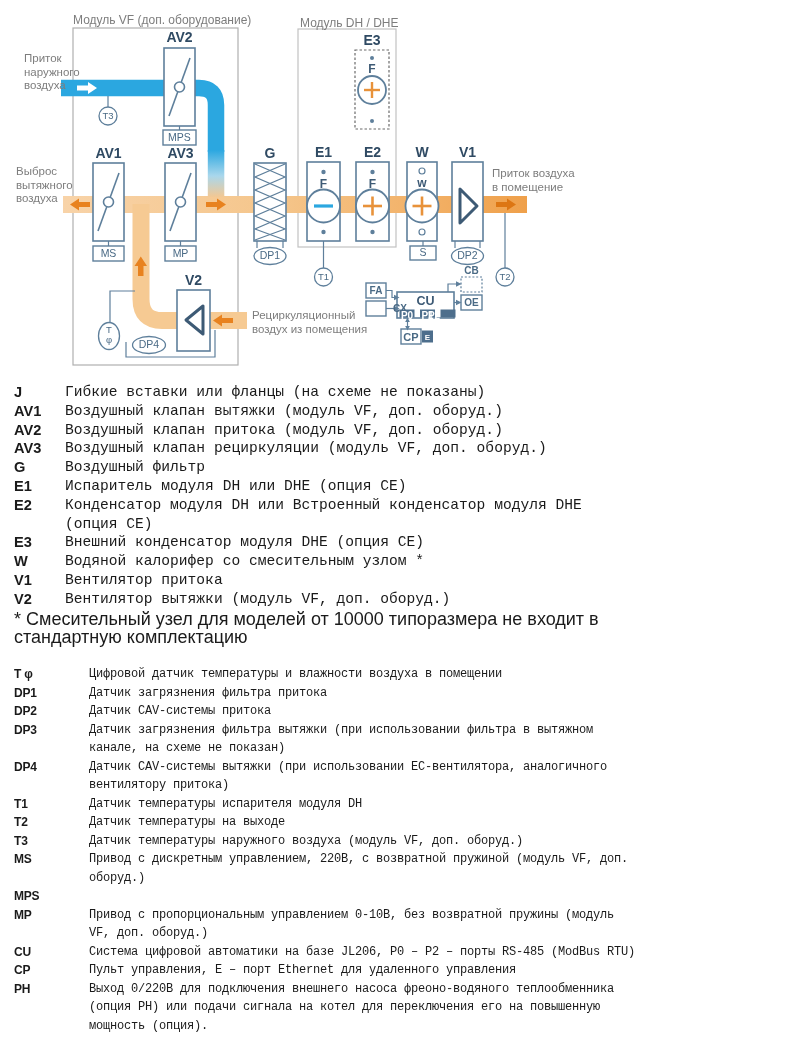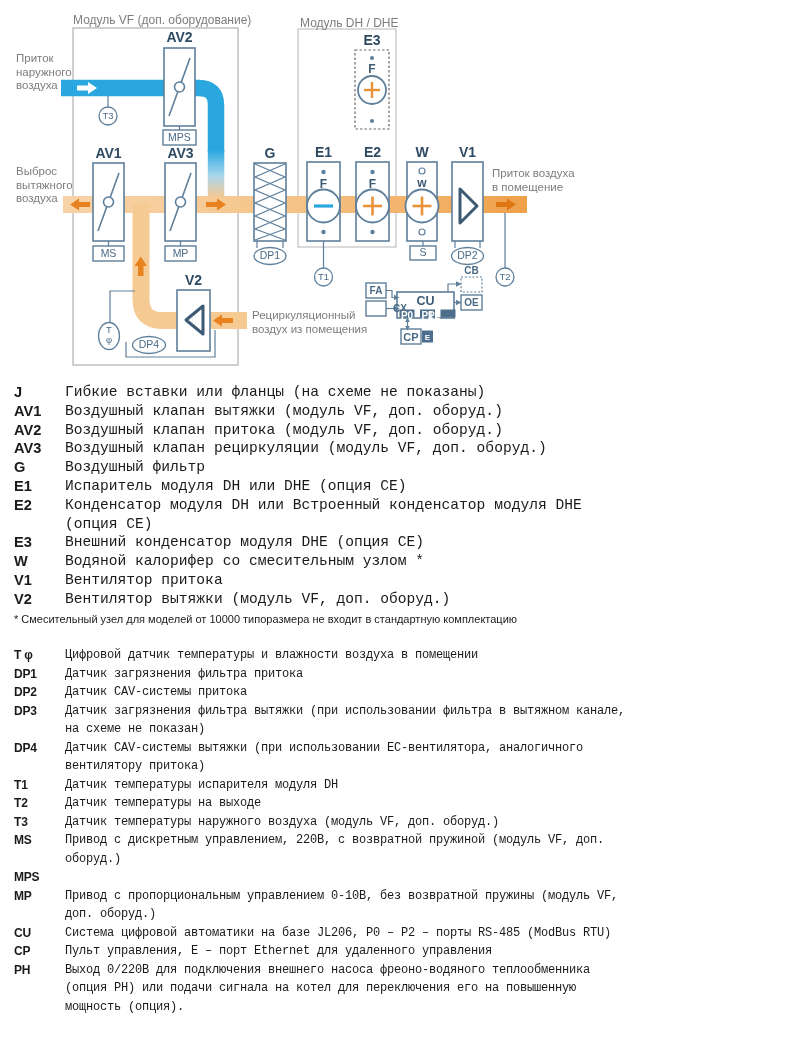--- a/index.html
+++ b/index.html
@@ -18,22 +18,22 @@
   .cu-small{font-size:10px;font-weight:600;color:#4a6a85;transform:translateX(-50%);}
   .cu-main{font-size:12.5px;font-weight:bold;color:#3d5a75;transform:translateX(-50%);}
   .port-label{font-size:10px;font-weight:bold;color:#ffffff;transform:translateX(-50%);}
 
   .legend{margin:7px 0 0 14px;color:#1a1a1a;}
   .lg-row{display:flex;align-items:flex-start;}
   .lg1 .lg-row{line-height:18.8px;font-size:14.6px;}
   .lg2 .lg-row{line-height:18.5px;font-size:12px;letter-spacing:-0.2px;}
   .lg-key{flex:0 0 51px;font-weight:bold;}
   .lg-desc{flex:0 1 auto;font-family:Liberation Mono, monospace;}
-  .lg2 .lg-desc{max-width:670px;}
-  .lg-note{margin-top:1px;font-size:11px;line-height:18.8px;}
+  .lg2 .lg-desc{max-width:670px;margin-left:24px;}
+  .lg-note{margin-top:1px;font-size:18px;line-height:18.8px;}
   .lg2{margin-top:18px;}
 </style>
 </head>
 <body>
 
 <div class="page">
 
   <div class="diagram">
     <svg width="800" height="376" viewBox="0 0 800 376">
       <defs>
@@ -197,21 +197,21 @@
           <polygon points="456,299.8 461.5,302.5 456,305.2"></polygon>
           <polygon points="405.2,322 407.5,317.5 409.8,322"></polygon>
           <polygon points="405.2,326 407.5,330.5 409.8,326"></polygon>
         </g>
       </g>
     </svg>
 
     <span class="dlab mod-title" style="left:73px;top:13px;width:165px;text-align:center;">Модуль VF (доп. оборудование)</span>
     <span class="dlab mod-title" style="left:300px;top:16px;">Модуль DH / DHE</span>
 
-    <span class="dlab flow-label" style="left:16px;top:52px;">Приток
+    <span class="dlab flow-label" style="left:24px;top:52px;">Приток
 наружного
 воздуха</span>
     <span class="dlab flow-label" style="left:16px;top:165px;">Выброс
 вытяжного
 воздуха</span>
     <span class="dlab flow-label" style="left:492px;top:167px;">Приток воздуха
 в помещение</span>
     <span class="dlab flow-label" style="left:252px;top:309px;">Рециркуляционный
 воздух из помещения</span>
 

